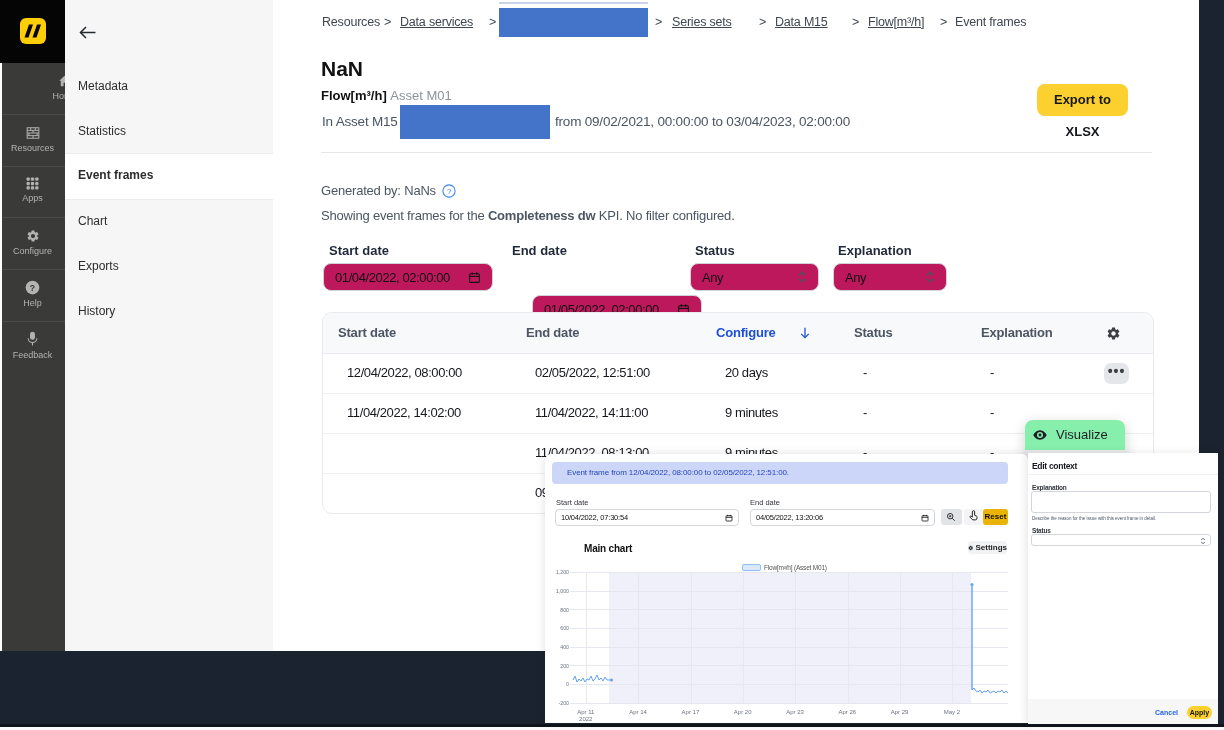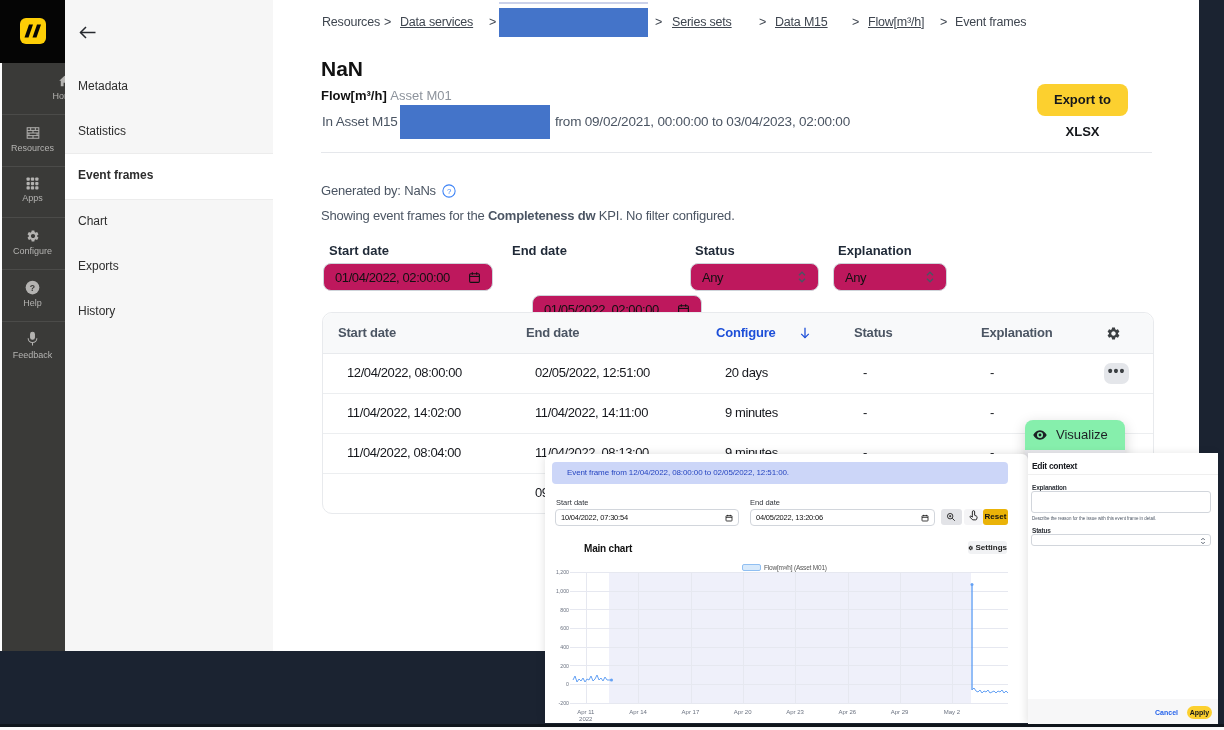--- a/index.html
+++ b/index.html
@@ -249,21 +249,20 @@
       <div class="dots-btn" style="background:#e4e6ea;">•••</div>
     </div>
     <div class="row" style="top:80px;">
       <div class="td" style="left:15px;">11/04/2022, 14:02:00</div>
       <div class="td" style="left:203px;">11/04/2022, 14:11:00</div>
       <div class="td" style="left:393px;">9 minutes</div>
       <div class="td" style="left:531px;">-</div>
       <div class="td" style="left:658px;">-</div>
     </div>
     <div class="row" style="top:120px;">
-      <div class="td" style="left:15px;">11/04/2022, 08:04:00</div>
       <div class="td" style="left:203px;">11/04/2022, 08:13:00</div>
       <div class="td" style="left:393px;">9 minutes</div>
       <div class="td" style="left:531px;">-</div>
       <div class="td" style="left:658px;">-</div>
       <div class="dots-btn">•••</div>
     </div>
     <div class="row" style="top:160px;border-bottom:none;">
       <div class="td" style="left:203px;">09/04/2022, 14:11:00</div>
       <div class="td" style="left:393px;">9 minutes</div>
     </div>

